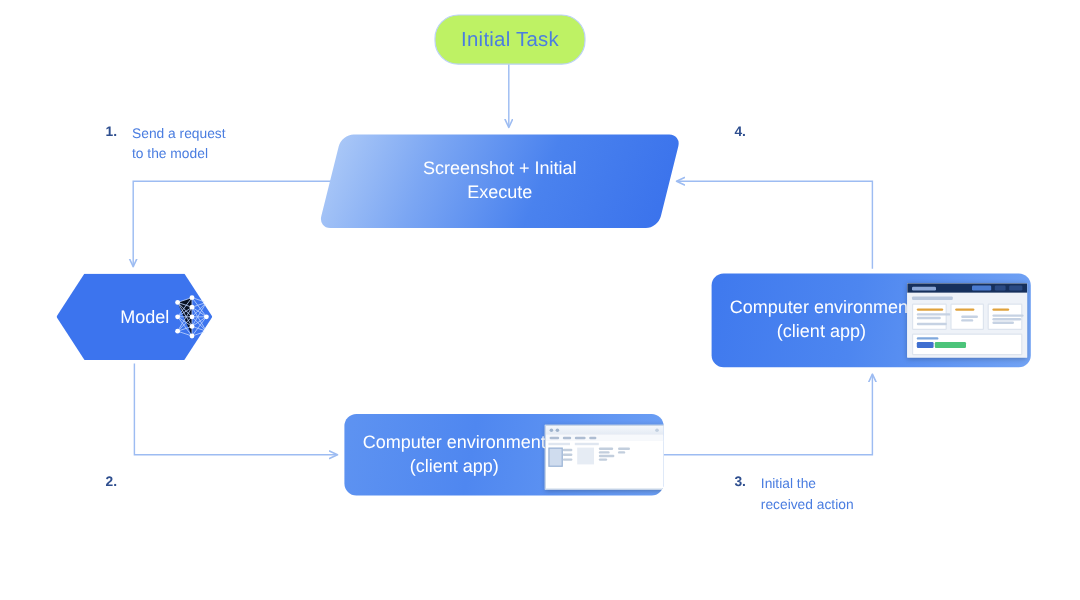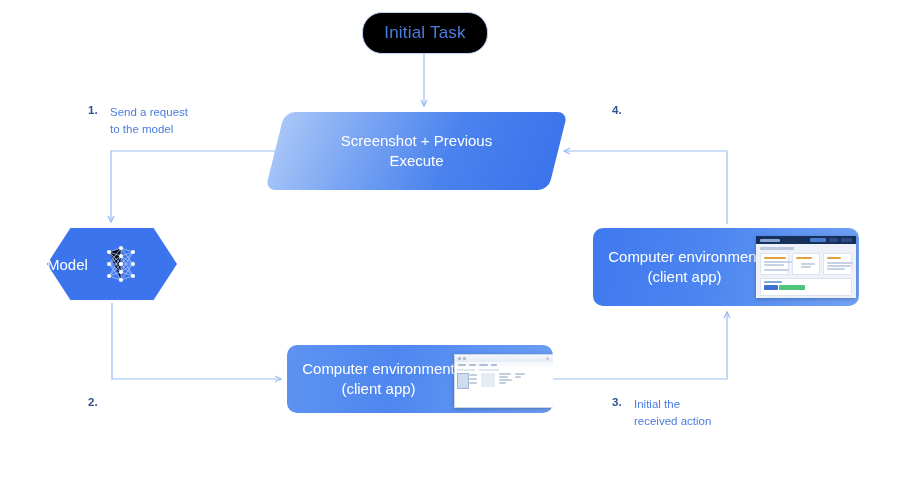--- a/index.html
+++ b/index.html
@@ -5,21 +5,21 @@
   html,body{margin:0;padding:0;}
   body{
     width:900px;height:500px;background:#ffffff;position:relative;overflow:hidden;
     font-family:"Liberation Sans", sans-serif;
   }
   .stage{position:absolute;inset:0;}
 
   
   .pill{
     position:absolute;left:362px;top:12px;width:124px;height:40px;
-    border:1.6px solid #bcd2f7;border-radius:20px;background:#000000;
+    border:1.6px solid #bcd2f7;border-radius:20px;background:#bef264;
     display:flex;align-items:center;justify-content:center;
     color:#4a7de0;font-size:17px;letter-spacing:.2px;white-space:nowrap;
   }
 
   
   .para-wrap{position:absolute;left:275px;top:112px;width:283px;height:78px;}
   .para{
     position:absolute;inset:0;border-radius:10px;
     background:linear-gradient(100deg,#a9c7f7 0%,#7ba6f3 28%,#4a82ee 62%,#3b73ec 100%);
     transform:skewX(-14deg);
@@ -30,21 +30,21 @@
     line-height:1.35;text-align:center;
   }
 
   
   .hex-wrap{position:absolute;left:47px;top:228px;width:130px;height:72px;}
   .hex{
     position:absolute;inset:0;background:#3c74ee;
     clip-path:polygon(18% 0,82% 0,100% 50%,82% 100%,18% 100%,0 50%);
   }
   .hex-inner{
-    position:absolute;inset:0;display:flex;align-items:center;justify-content:flex-start;gap:16px;
+    position:absolute;inset:0;display:flex;align-items:center;justify-content:flex-end;gap:2px;
   }
   .hex-label{color:#fff;font-size:15px;}
   .nn{display:block;}
 
   
   .card{position:absolute;border-radius:10px;overflow:hidden;}
   .card .card-label{
     position:absolute;left:0;top:0;height:100%;display:flex;flex-direction:column;
     align-items:center;justify-content:center;color:#fff;font-size:15px;
     line-height:1.35;text-align:center;
@@ -116,21 +116,21 @@
     </g>
   </svg>
 
   <div class="pill">
     <span>Initial Task</span>
   </div>
 
   <div class="para-wrap">
     <div class="para"></div>
     <div class="para-label">
-      <span>Screenshot + Previous</span>
+      <span>Screenshot + Initial</span>
       <span>Execute</span>
     </div>
   </div>
 
   <div class="hex-wrap">
     <div class="hex"></div>
     <div class="hex-inner">
       <span class="hex-label">Model</span>
       <span>
         <svg class="nn" width="34" height="40" viewBox="0 0 34 40">

